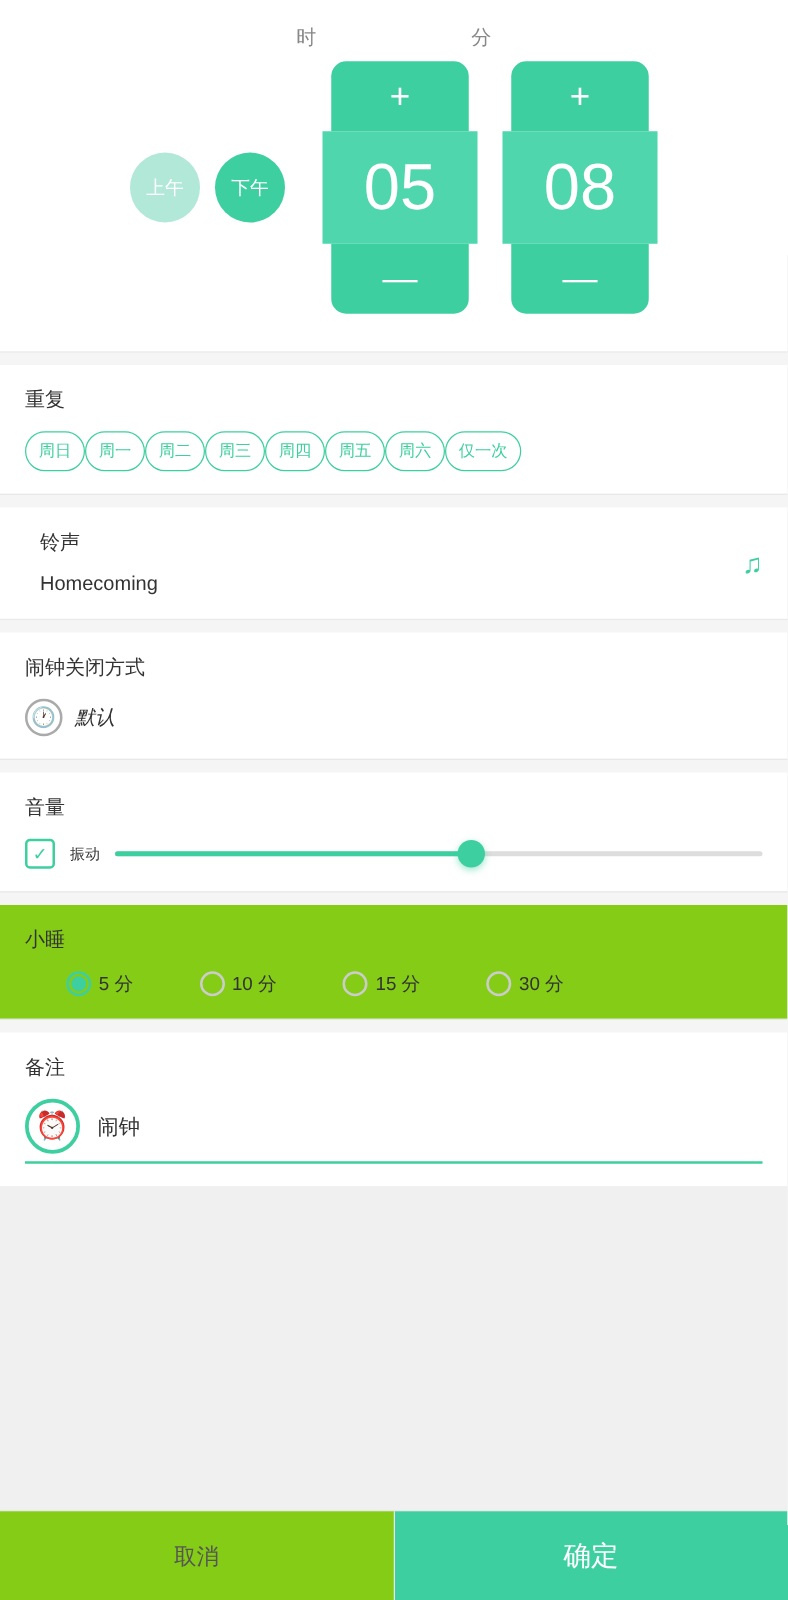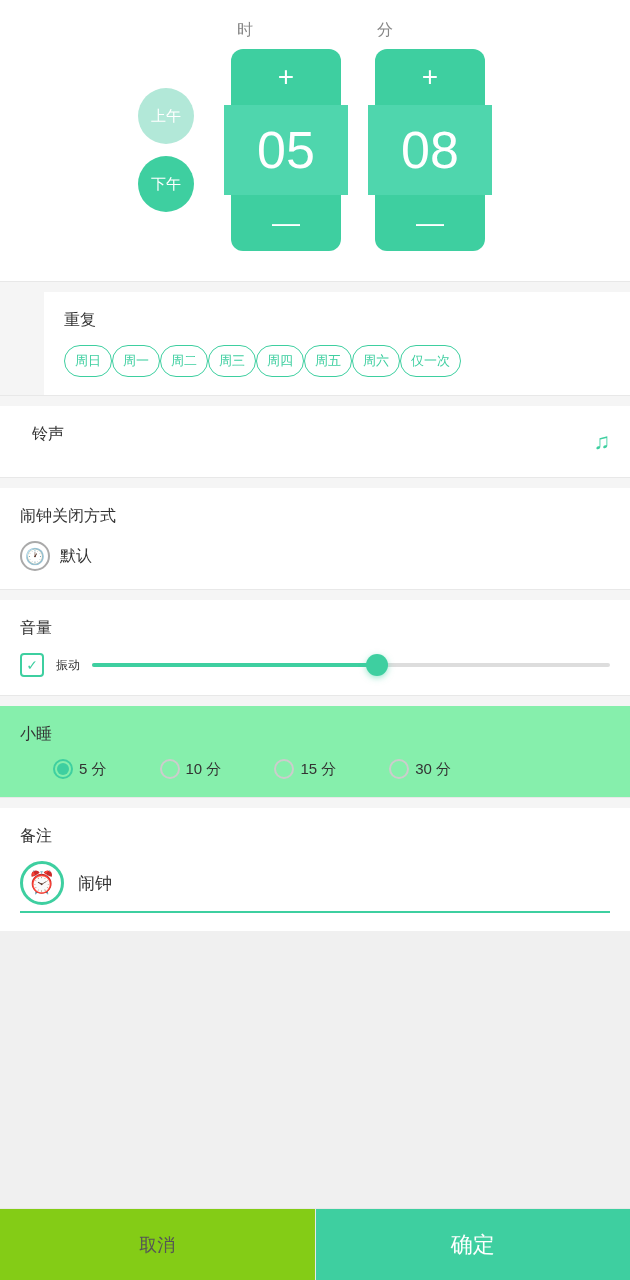--- a/index.html
+++ b/index.html
@@ -38,21 +38,21 @@
     }
 
     .time-controls-row {
       display: flex;
       align-items: center;
       gap: 20px;
     }
 
     .am-pm-column {
       display: flex;
-      flex-direction: column;
+      flex-direction: row;
       gap: 12px;
       margin-right: 10px;
     }
 
     .am-btn, .pm-btn {
       width: 56px;
       height: 56px;
       border-radius: 50%;
       display: flex;
       align-items: center;
@@ -118,21 +118,20 @@
       height: 1px;
       background: #e8e8e8;
       width: 100%;
     }
 
     
     .section {
       background: #fff;
       padding: 18px 20px;
       margin-top: 10px;
-      margin-left: 44px;
     }
 
     .section-title {
       font-size: 16px;
       color: #333;
       font-weight: 500;
       margin-bottom: 14px;
     }
 
     
@@ -198,20 +197,21 @@
       display: flex;
       align-items: center;
       justify-content: center;
       color: #aaa;
       font-size: 16px;
     }
 
     .dismiss-label {
       font-size: 16px;
       color: #333;
+      font-style: italic;
     }
 
     
     .volume-section {
       background: #fff;
       padding: 18px 20px;
       margin-top: 10px;
     }
 
     .volume-row {
@@ -265,21 +265,21 @@
       transform: translate(-50%, -50%);
       width: 22px;
       height: 22px;
       background: #3ecfa0;
       border-radius: 50%;
       box-shadow: 0 2px 6px rgba(62,207,160,0.5);
     }
 
     
     .snooze-section {
-      background: #86efac;
+      background: #84cc16;
       padding: 18px 20px;
       margin-top: 10px;
     }
 
     .snooze-options {
       display: flex;
       align-items: center;
       gap: 20px;
       margin-top: 8px;
       flex-wrap: wrap;
@@ -427,20 +427,21 @@
       <button class="day-btn">周五</button>
       <button class="day-btn">周六</button>
       <button class="day-btn">仅一次</button>
     </div>
 </div>
 
 <div class="divider"></div>
 
 <div class="ringtone-section">
   <div class="section-title">铃声</div>
+  <div class="ringtone-name">Homecoming</div>
   <span class="ringtone-icon">♫</span>
 </div>
 
 <div class="divider"></div>
 
 <div class="dismiss-section">
   <div class="section-title">闹钟关闭方式</div>
   <div class="dismiss-option">
     <div class="clock-icon-circle">🕐</div>
     <span class="dismiss-label">默认</span>

